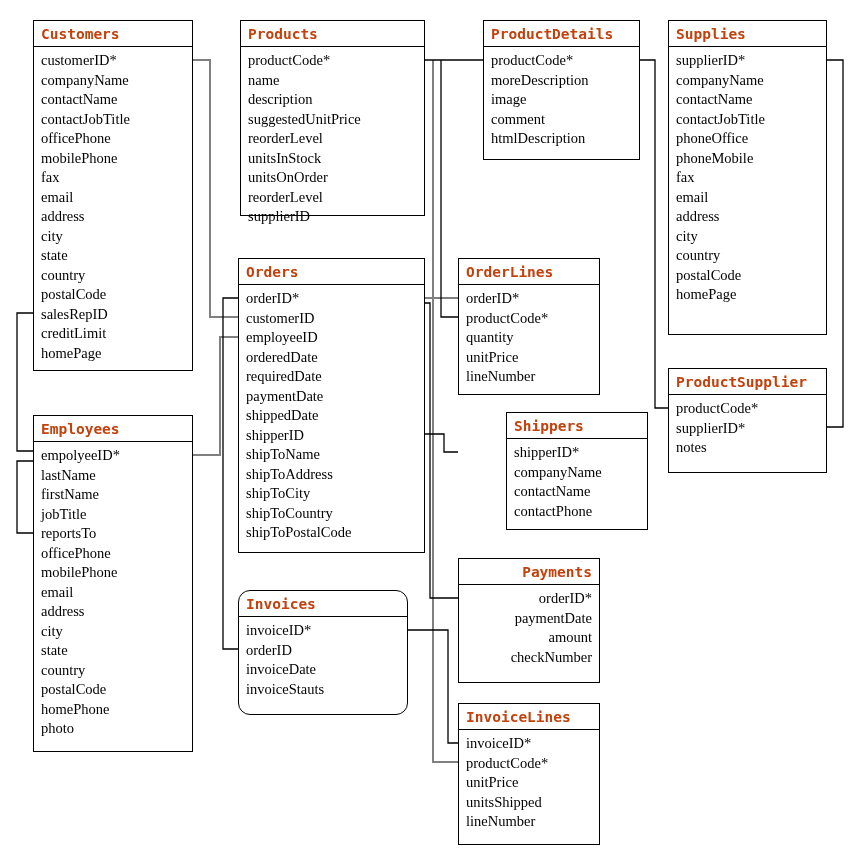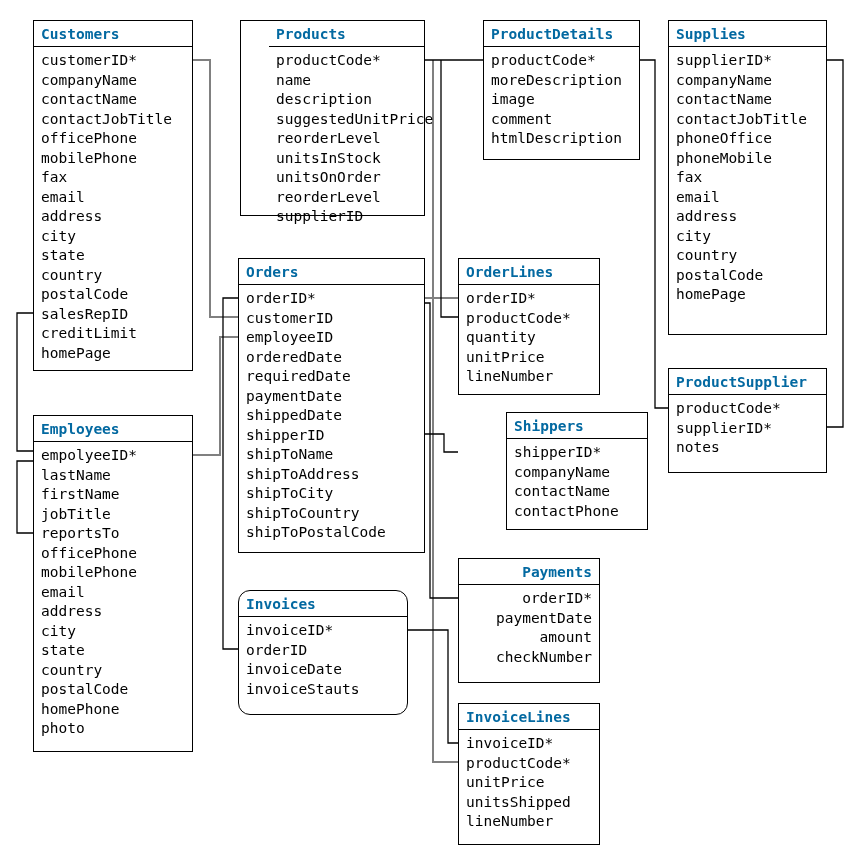--- a/index.html
+++ b/index.html
@@ -14,30 +14,31 @@
   .table{
     position:absolute;
     background:#ffffff;
     border:1px solid #000000;
     box-sizing:border-box;
     z-index:2;
   }
   .table-title{
     font-weight:bold;
     font-size:14.5px;
-    color:#0369a1;
+    color:#c2410c;
     padding:4px 7px 3px 7px;
     border-bottom:1px solid #000000;
     line-height:18px;
     white-space:nowrap;
   }
   .field-list{
     list-style:none;
     margin:0;
     padding:4px 7px 6px 7px;
+    font-family:Liberation Serif, serif;
   }
   .field-list li{
     font-size:14.5px;
     line-height:19.5px;
     color:#000000;
     white-space:nowrap;
   }
 </style>
 </head>
 <body>
@@ -73,21 +74,21 @@
         <li>address</li>
         <li>city</li>
         <li>state</li>
         <li>country</li>
         <li>postalCode</li>
         <li>salesRepID</li>
         <li>creditLimit</li>
         <li>homePage</li>
       </ul>
     </div>
-    <div class="table" style="left: 240px; top: 20px; width: 185px; height: 196px; padding-left: 28px;">
+    <div class="table" style="left: 240px; top: 20px; width: 185px; height: 196px;">
       <div class="table-title">Products</div>
       <ul class="field-list">
         <li>productCode*</li>
         <li>name</li>
         <li>description</li>
         <li>suggestedUnitPrice</li>
         <li>reorderLevel</li>
         <li>unitsInStock</li>
         <li>unitsOnOrder</li>
         <li>reorderLevel</li>

